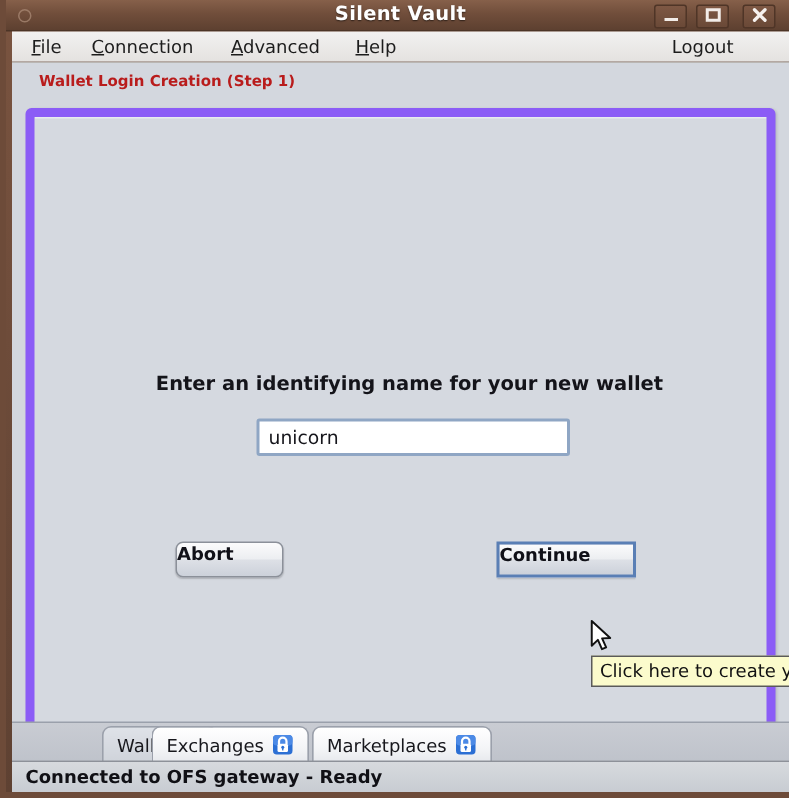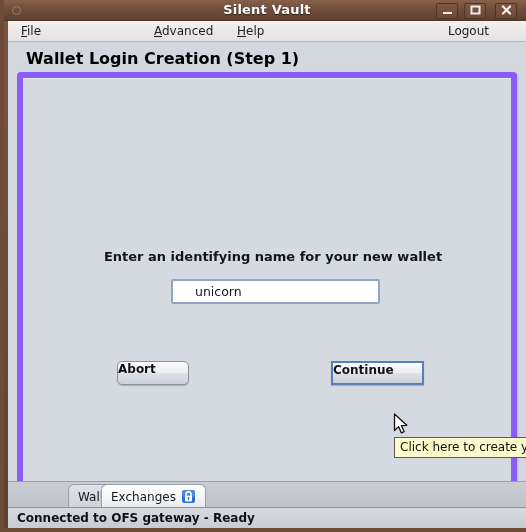--- a/index.html
+++ b/index.html
@@ -100,23 +100,23 @@
     left: 4px; top: 42px;
     width: 518px; height: 486px;
     background: #d3d7de;
     overflow: hidden;
   }
 
   
   #step-title {
     position: absolute;
     left: 18px; top: 7px;
-    font-size: 16px;
-    font-weight: bold;
-    color: #000000;
+    font-size: 10px;
+    font-weight: bold;
+    color: #b91c1c;
   }
 
   
   #panel {
     position: absolute;
     left: 9px; top: 30px;
     width: 500px; height: 429px;
     background: #d5d9e0;
     border: 6px solid #8b5cf6;
     border-radius: 4px;
@@ -136,21 +136,21 @@
   #wallet-name-input {
     position: absolute;
     left: 148px; top: 201px;
     width: 209px; height: 25px;
     background: #ffffff;
     border: 2px solid #8fa6c4;
     border-radius: 2px;
     font-family: "DejaVu Sans", "Liberation Sans", sans-serif;
     font-size: 12.5px;
     color: #16161c;
-    padding: 0 22px;
+    padding: 0 6px;
     outline: none;
   }
 
   .dlg-btn {
     position: absolute;
     height: 24px;
     background: linear-gradient(to bottom, #fbfbfc 0%, #eceef1 48%, #dde0e6 52%, #ccd1da 100%);
     border: 1px solid #8b9099;
     border-radius: 5px;
     font-family: "DejaVu Sans", "Liberation Sans", sans-serif;
@@ -263,20 +263,21 @@
     </div>
     <div class="winbtn" id="btn-close">
       <svg width="11" height="12" viewBox="0 0 11 12">
         <path d="M2 2.5 L9 9.5 M9 2.5 L2 9.5" stroke="#f6f1ee" stroke-width="2.2" stroke-linecap="round"></path>
       </svg>
     </div>
   </div>
 
   <div id="menubar">
     <div class="menu-item" id="m-file"><span class="mn">F</span>ile</div>
+    <div class="menu-item" id="m-conn"><span class="mn">C</span>onnection</div>
     <div class="menu-item" id="m-adv"><span class="mn">A</span>dvanced</div>
     <div class="menu-item" id="m-help"><span class="mn">H</span>elp</div>
     <div class="menu-item" id="m-logout">Logout</div>
   </div>
 
   <div id="client">
 
     <div id="step-title">Wallet Login Creation (Step 1)</div>
 
     <div id="panel">
@@ -318,19 +319,32 @@
           <rect x="1" y="1" width="13" height="13" rx="2.5" fill="#2b6fd4"></rect>
           <rect x="1" y="1" width="13" height="7" rx="2.5" fill="#4c8ae6"></rect>
           <path d="M5 7 L5 5.3 A2.5 2.5 0 0 1 10 5.3 L10 7" fill="none" stroke="#ffffff" stroke-width="1.5"></path>
           <rect x="4" y="6.8" width="7" height="5.6" rx="1" fill="#ffffff"></rect>
           <circle cx="7.5" cy="9.1" r="1" fill="#2b6fd4"></circle>
           <rect x="7.05" y="9.1" width="0.9" height="2.2" fill="#2b6fd4"></rect>
         </svg>
       </span>
     </div>
 
+    <div class="tab unselected" id="tab-marketplaces">
+      <span>Marketplaces</span>
+      <span class="tab-icon">
+        <svg width="15" height="15" viewBox="0 0 15 15">
+          <rect x="1" y="1" width="13" height="13" rx="2.5" fill="#2b6fd4"></rect>
+          <rect x="1" y="1" width="13" height="7" rx="2.5" fill="#4c8ae6"></rect>
+          <path d="M5 7 L5 5.3 A2.5 2.5 0 0 1 10 5.3 L10 7" fill="none" stroke="#ffffff" stroke-width="1.5"></path>
+          <rect x="4" y="6.8" width="7" height="5.6" rx="1" fill="#ffffff"></rect>
+          <circle cx="7.5" cy="9.1" r="1" fill="#2b6fd4"></circle>
+          <rect x="7.05" y="9.1" width="0.9" height="2.2" fill="#2b6fd4"></rect>
+        </svg>
+      </span>
+    </div>
   </div>
 
   <div id="statusbar">
     <div id="status-text">Connected to OFS gateway - Ready</div>
   </div>
 
 </div>
 
 </body></html>

